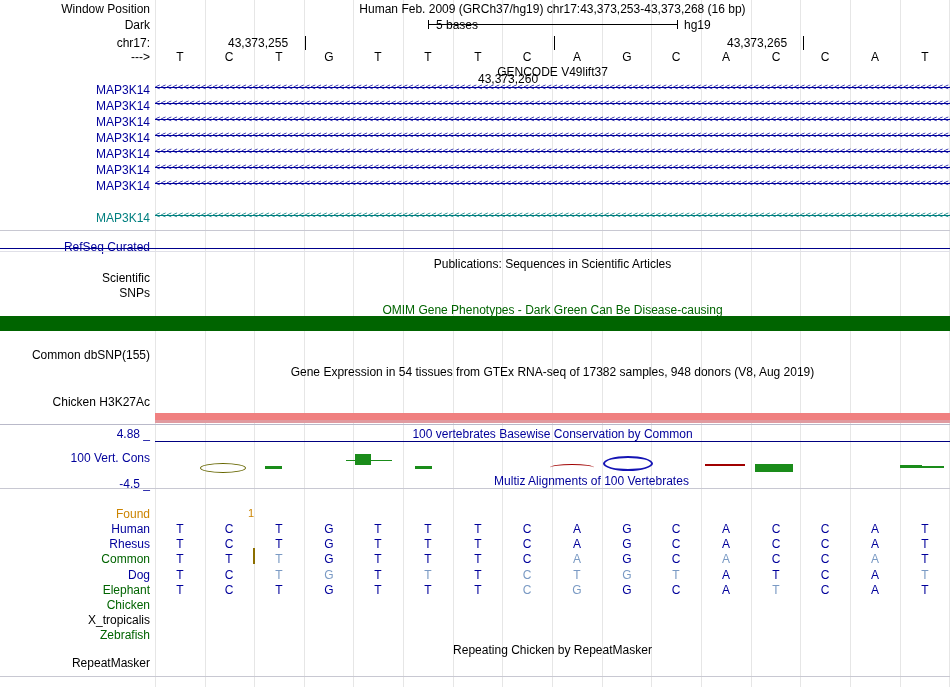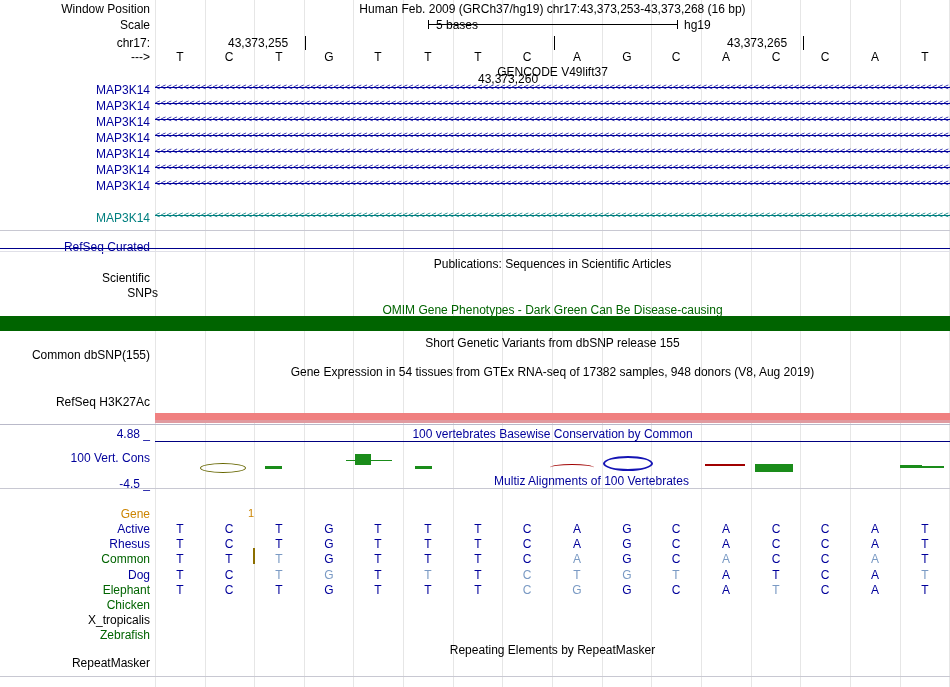--- a/index.html
+++ b/index.html
@@ -61,21 +61,21 @@
     <div class="gridline" style="left:596px;"></div>
     <div class="gridline" style="left:645px;"></div>
     <div class="gridline" style="left:695px;"></div>
     <div class="gridline" style="left:745px;"></div>
     <div class="gridline" style="left:794px;"></div>
   </div>
 
   <div class="left-label" style="left:0;top:2px;width:150px;">Window Position</div>
   <div class="center-text" style="top:2px;">Human Feb. 2009 (GRCh37/hg19)   chr17:43,373,253-43,373,268 (16 bp)</div>
 
-  <div class="left-label" style="left:0;top:18px;width:150px;">Scale</div>
+  <div class="left-label" style="left:0;top:18px;width:150px;">Dark</div>
   <div style="position:absolute;left:378px;top:18px;width:100px;text-align:right;">5 bases</div>
   <div class="scale-bracket" style="left:428px;top:18px;width:250px;height:14px;">
     <div class="bar"></div>
       <div class="l"></div>
       <div class="r"></div>
   </div>
   <div style="position:absolute;left:684px;top:18px;">hg19</div>
 
   <div class="left-label" style="left:0;top:36px;width:150px;">chr17:</div>
   <div style="position:absolute;left:228px;top:36px;width:80px;text-align:left;">43,373,255</div>
@@ -150,31 +150,30 @@
 
   <div class="sep-line" style="top:230px;"></div>
 
   <div class="left-label blue" style="left:0;top:240px;width:150px;">RefSeq Curated</div>
   <div class="refseq-line" style="top:248px;"></div>
   <div class="sep-line" style="top:251px;background:#e0e0e8;"></div>
 
   <div class="left-label" style="left:0;top:271px;width:150px;">Scientific</div>
   <div class="center-text" style="top:257px;">Publications: Sequences in Scientific Articles</div>
 
-  <div class="left-label" style="left:8px;top:286px;width:150px;">SNPs</div>
+  <div class="left-label" style="left:0;top:286px;width:150px;">SNPs</div>
 
   <div class="center-text green" style="top:303px;">OMIM Gene Phenotypes - Dark Green Can Be Disease-causing</div>
   <div class="left-label green" style="left:0;top:317px;width:150px;">OMIM Genes</div>
   <div class="omim-bar" style="top:316px;"></div>
 
-  <div class="center-text" style="top:336px;">Short Genetic Variants from dbSNP release 155</div>
   <div class="left-label" style="left:0;top:348px;width:150px;">Common dbSNP(155)</div>
 
   <div class="center-text" style="top:365px;">Gene Expression in 54 tissues from GTEx RNA-seq of 17382 samples, 948 donors (V8, Aug 2019)</div>
-  <div class="left-label" style="left:0;top:395px;width:150px;">RefSeq H3K27Ac</div>
+  <div class="left-label" style="left:0;top:395px;width:150px;">Chicken H3K27Ac</div>
   <div class="h3k-bar" style="top:413px;height:7px;background:#f08080;"></div>
   <div class="h3k-bar" style="top:420px;height:3px;background:#e09aa0;"></div>
   <div class="sep-line" style="top:424px;background:#b9b9c9;"></div>
 
   <div class="left-label blue" style="left:0;top:427px;width:150px;padding-right:4px;">4.88 _</div>
   <div class="center-text blue" style="top:427px;">100 vertebrates Basewise Conservation by Common</div>
   <div class="left-label blue" style="left:0;top:451px;width:150px;">100 Vert. Cons</div>
   <div class="left-label blue" style="left:0;top:477px;width:150px;padding-right:4px;">-4.5 _</div>
   <div class="cons-baseline" style="top:441px;"></div>
 
@@ -187,24 +186,24 @@
   <div class="cons-el" style="left:603px;top:456px;width:46px;height:11px;border:2px solid #1414b4;border-radius:50%;"></div>
   <div class="cons-el" style="left:705px;top:464px;width:40px;height:2px;background:#a00000;"></div>
   <div class="cons-el" style="left:755px;top:464px;width:38px;height:8px;background:#1a8c1a;"></div>
   <div class="cons-el" style="left:900px;top:465px;width:22px;height:3px;background:#1a8c1a;"></div>
   <div class="cons-el" style="left:922px;top:466px;width:22px;height:2px;background:#1a8c1a;"></div>
 
   <div class="sep-line" style="top:488px;background:#c8c8d2;"></div>
 
   <div class="center-text blue" style="top:474px;padding-left:39px;">Multiz Alignments of 100 Vertebrates</div>
 
-  <div class="left-label orange" style="left:0;top:507px;width:150px;">Gene</div>
+  <div class="left-label orange" style="left:0;top:507px;width:150px;">Found</div>
   <div class="orange" style="position:absolute;left:248px;top:507px;font-size:11px;">1</div>
 
-  <div class="left-label blue" style="left:0;top:522px;width:150px;">Active</div>
+  <div class="left-label blue" style="left:0;top:522px;width:150px;">Human</div>
   <div class="data-area" style="top:522px;height:15px;">
     <div class="species-letter blue" style="left:5px;">T</div>
     <div class="species-letter blue" style="left:54px;">C</div>
     <div class="species-letter blue" style="left:104px;">T</div>
     <div class="species-letter blue" style="left:154px;">G</div>
     <div class="species-letter blue" style="left:203px;">T</div>
     <div class="species-letter blue" style="left:253px;">T</div>
     <div class="species-letter blue" style="left:303px;">T</div>
     <div class="species-letter blue" style="left:352px;">C</div>
     <div class="species-letter blue" style="left:402px;">A</div>
@@ -295,17 +294,17 @@
     <div class="species-letter lightblue" style="left:601px;">T</div>
     <div class="species-letter blue" style="left:650px;">C</div>
     <div class="species-letter blue" style="left:700px;">A</div>
     <div class="species-letter blue" style="left:750px;">T</div>
   </div>
 
   <div class="left-label green" style="left:0;top:598px;width:150px;">Chicken</div>
   <div class="left-label" style="left:0;top:613px;width:150px;">X_tropicalis</div>
   <div class="left-label green" style="left:0;top:628px;width:150px;">Zebrafish</div>
 
-  <div class="center-text" style="top:643px;">Repeating Elements by RepeatMasker</div>
+  <div class="center-text" style="top:643px;">Repeating Chicken by RepeatMasker</div>
   <div class="left-label" style="left:0;top:656px;width:150px;">RepeatMasker</div>
   <div class="sep-line" style="top:676px;background:#c8c8d2;"></div>
 
 </div>
 
 </body></html>

